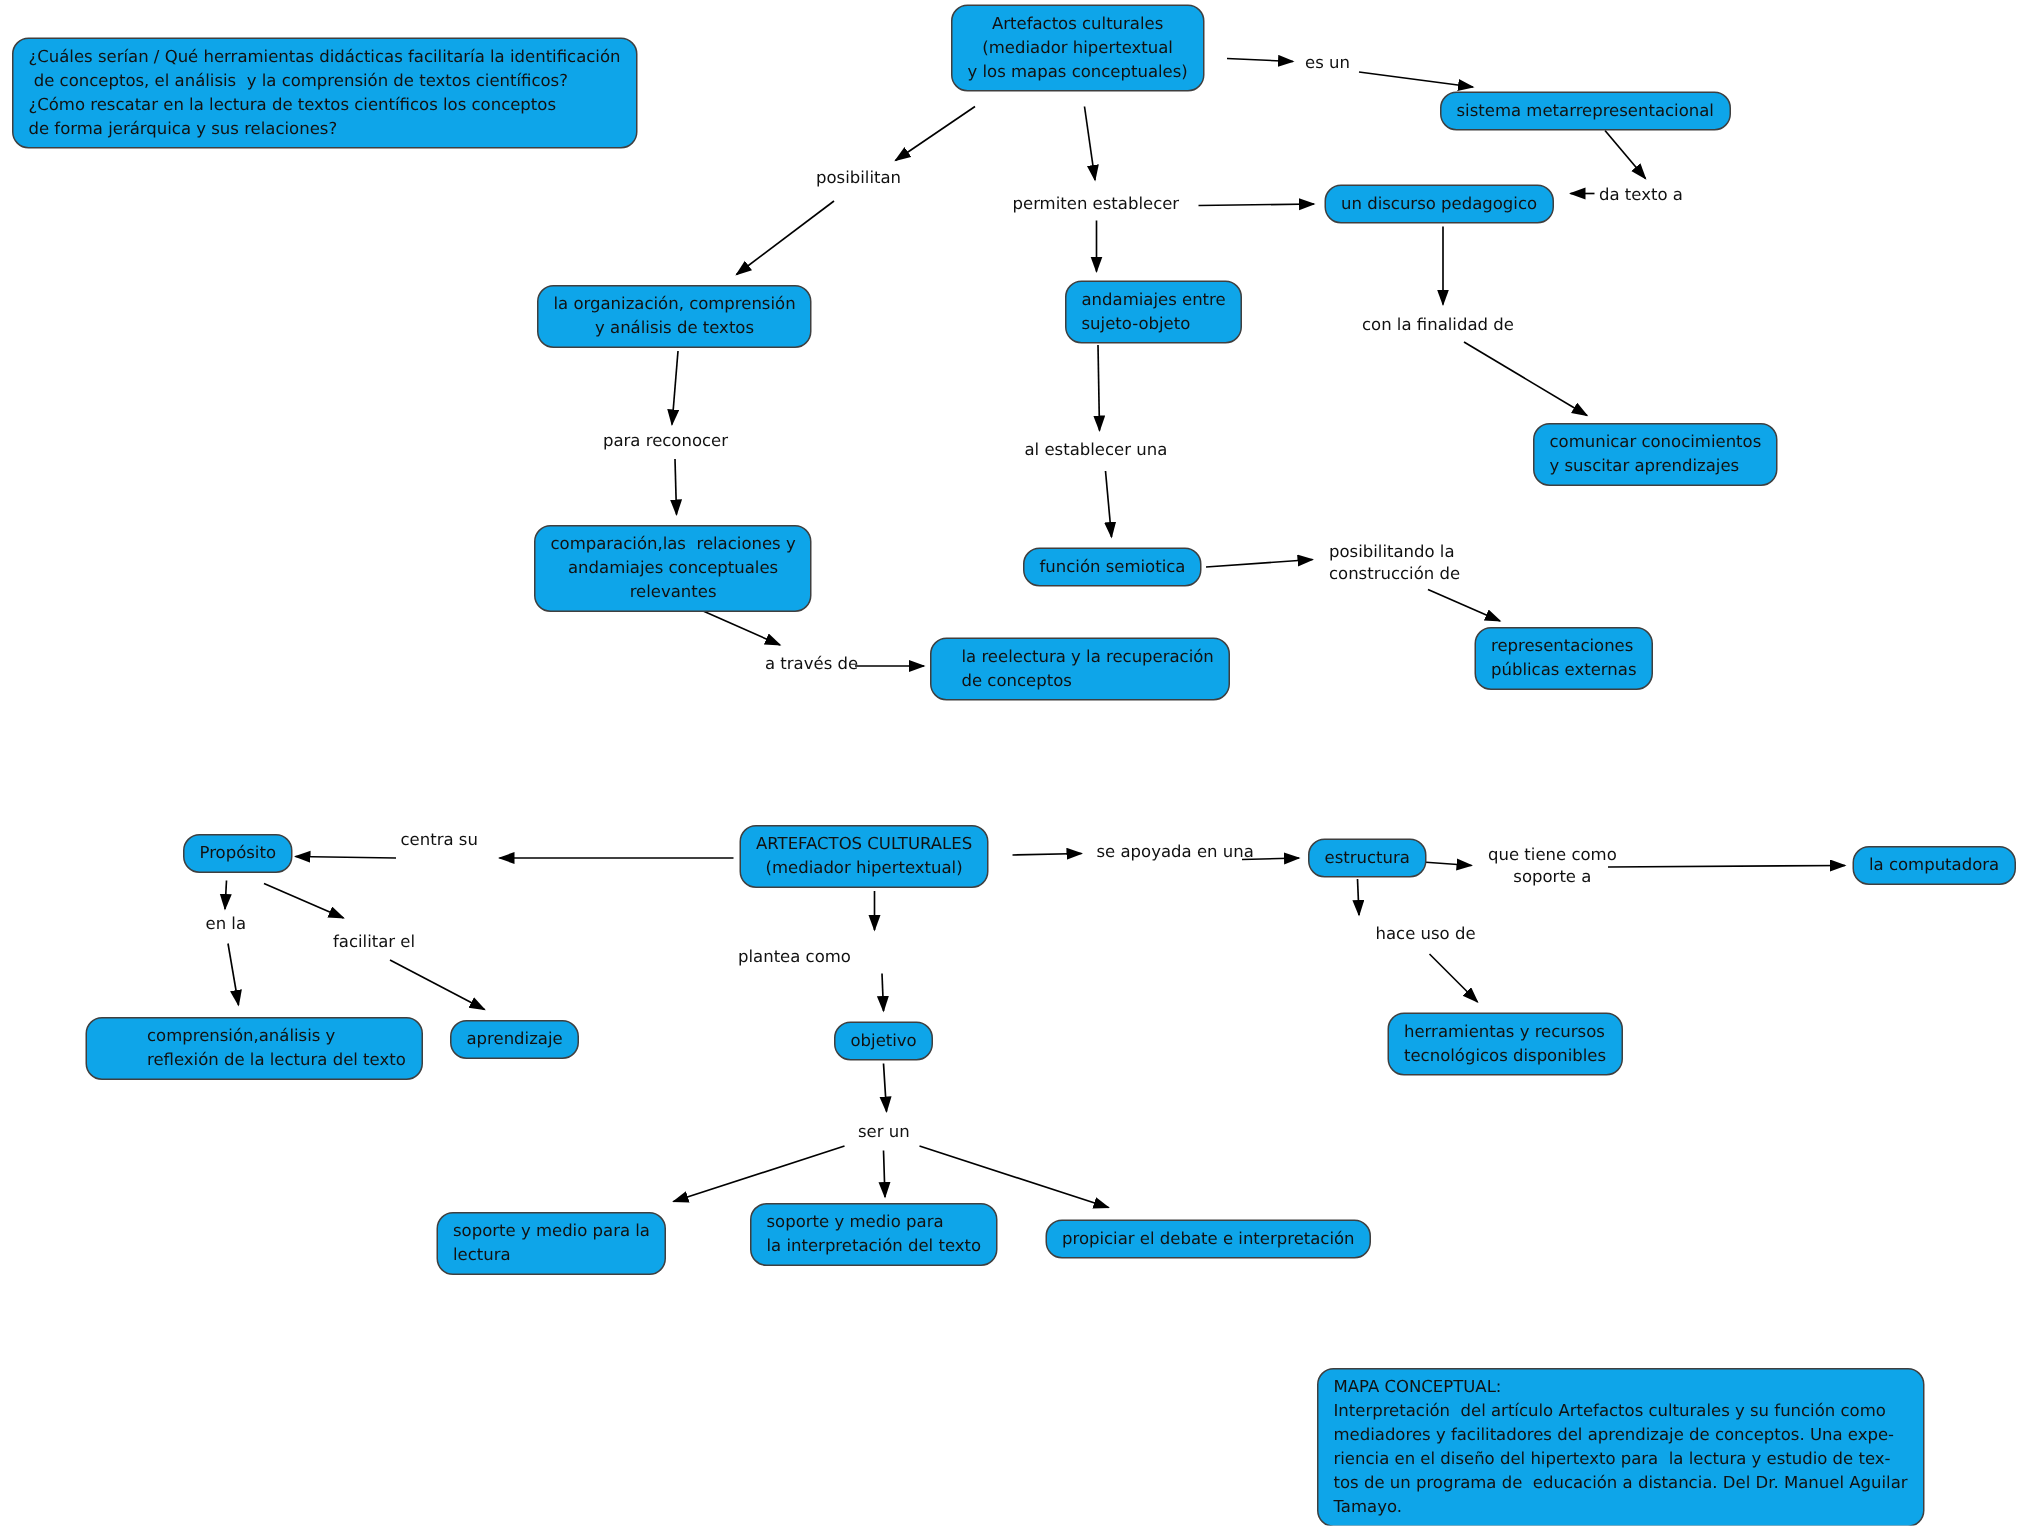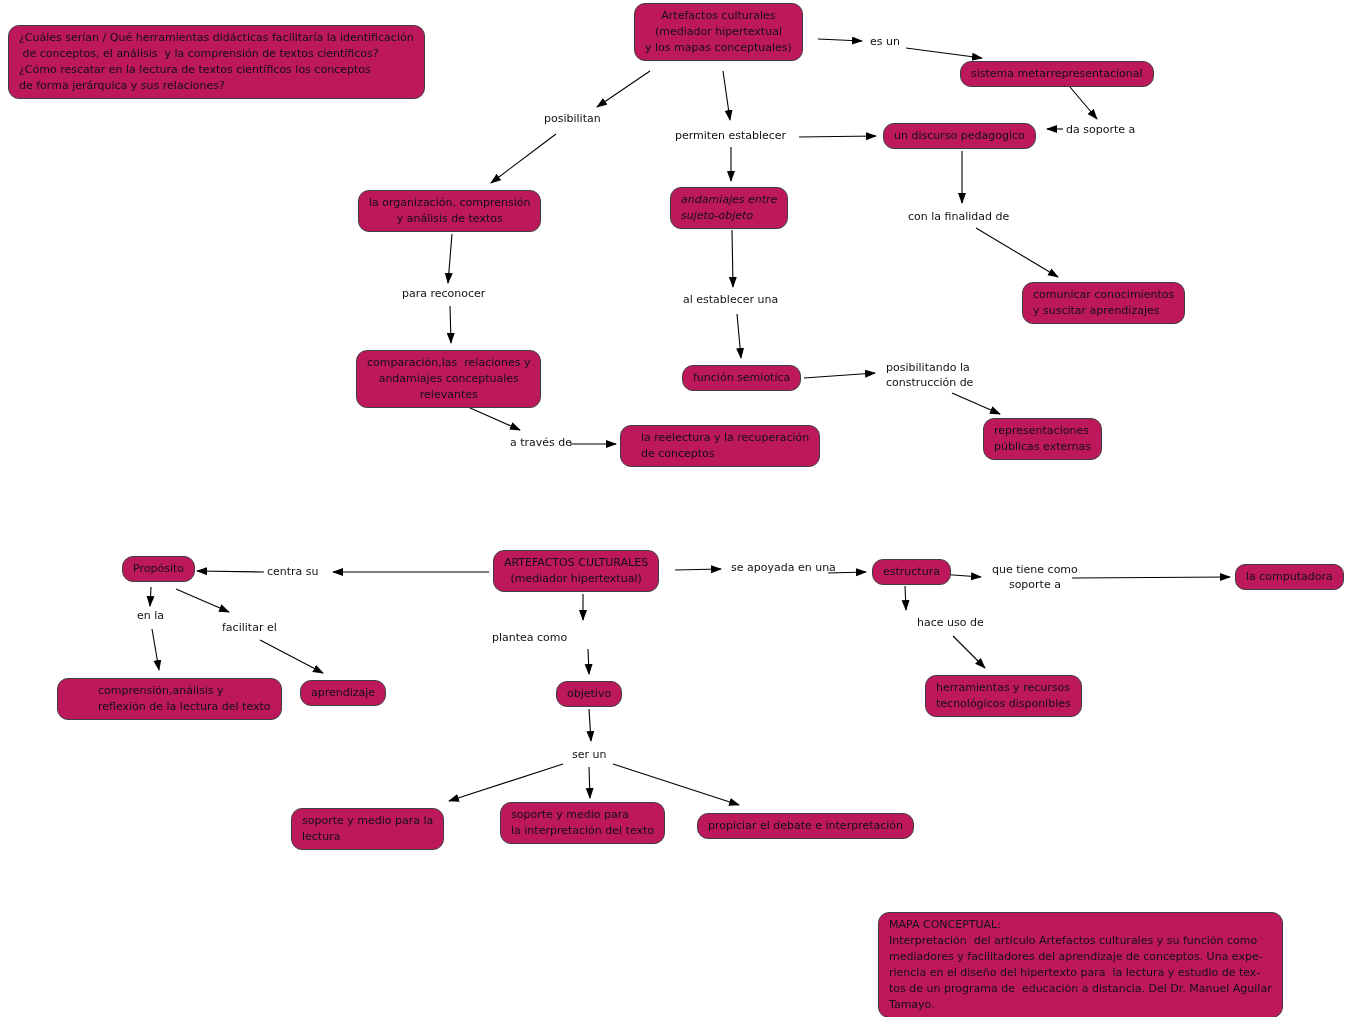--- a/index.html
+++ b/index.html
@@ -4,64 +4,64 @@
 <style>
   html,body{margin:0;padding:0;}
   body{
     width:1349px;height:1017px;position:relative;background:#ffffff;
     font-family:"DejaVu Sans","Liberation Sans",sans-serif;
     color:#111111;overflow:hidden;
   }
   #arrow-layer{position:absolute;left:0;top:0;z-index:0;}
   .node{
     position:absolute;z-index:2;
-    background:#be185d;border:1.4px solid #3f3f3f;border-radius:11px;
+    background:#0ea5e9;border:1.4px solid #3f3f3f;border-radius:11px;
     padding:4px 10px;font-size:11px;line-height:16px;white-space:pre;
   }
   .label{
     position:absolute;z-index:1;font-size:11px;line-height:15px;white-space:pre;
   }
   .center{text-align:center;}
   line{stroke:#000;stroke-width:1.1;}
   
   #n-questions{left:8px;top:25px;}
   #n-art1{left:634px;top:3px;}
   #n-sist{left:960px;top:61px;}
   #n-disc{left:883px;top:123px;}
   #n-org{left:358px;top:190px;}
-  #n-anda{left:670px;top:187px;font-style:italic;}
+  #n-anda{left:710px;top:187px;}
   #n-comu{left:1022px;top:282px;}
   #n-comp{left:356px;top:350px;}
   #n-func{left:682px;top:365px;}
   #n-reel{left:620px;top:425px;padding-left:20px;}
   #n-repr{left:983px;top:418px;}
   
   #n-art2{left:493px;top:550px;}
   #n-prop{left:122px;top:556px;}
   #n-compr{left:57px;top:678px;padding-left:40px;}
   #n-apre{left:300px;top:680px;}
   #n-obje{left:556px;top:681px;}
   #n-sop1{left:291px;top:808px;}
   #n-sop2{left:500px;top:802px;}
   #n-propi{left:697px;top:813px;}
   #n-estr{left:872px;top:559px;}
-  #n-comp2{left:1235px;top:564px;border-radius:10px;}
+  #n-comp2{left:1235px;top:564px;}
   #n-herr{left:925px;top:675px;}
   #n-mapa{left:878px;top:912px;}
   
   #l-esun{left:870px;top:34px;}
   #l-daorig{left:1066px;top:122px;}
   #l-posib{left:544px;top:111px;}
   #l-perm{left:675px;top:128px;}
   #l-confin{left:908px;top:209px;}
   #l-parrec{left:402px;top:286px;}
   #l-alest{left:683px;top:292px;}
   #l-atrav{left:510px;top:435px;}
   #l-posibdo{left:886px;top:360px;}
-  #l-centra{left:267px;top:564px;text-align:center;}
+  #l-centra{left:267px;top:552px;text-align:center;}
   #l-enla{left:137px;top:608px;}
   #l-facil{left:222px;top:620px;}
   #l-plant{left:492px;top:630px;}
   #l-serun{left:572px;top:747px;}
   #l-seapo{left:731px;top:560px;}
   #l-quetc{left:992px;top:562px;}
   #l-hace{left:917px;top:615px;text-align:center;}
 </style>
 </head>
 <body>
@@ -131,21 +131,21 @@
 <div class="node center" id="n-comp">comparación,las  relaciones y
 andamiajes conceptuales
 relevantes</div>
 <div class="node center" id="n-func">función semiotica</div>
 <div class="node" id="n-reel">la reelectura y la recuperación
 de conceptos</div>
 <div class="node" id="n-repr">representaciones
 públicas externas</div>
 
 <div class="label" id="l-esun">es un</div>
-<div class="label" id="l-daorig">da soporte a</div>
+<div class="label" id="l-daorig">da texto a</div>
 <div class="label" id="l-posib">posibilitan</div>
 <div class="label" id="l-perm">permiten establecer</div>
 <div class="label" id="l-confin">con la finalidad de</div>
 <div class="label" id="l-parrec">para reconocer</div>
 <div class="label" id="l-alest">al establecer una</div>
 <div class="label" id="l-atrav">a través de</div>
 <div class="label" id="l-posibdo">posibilitando la
 construcción de</div>
 
 <div class="node center" id="n-art2">ARTEFACTOS CULTURALES

